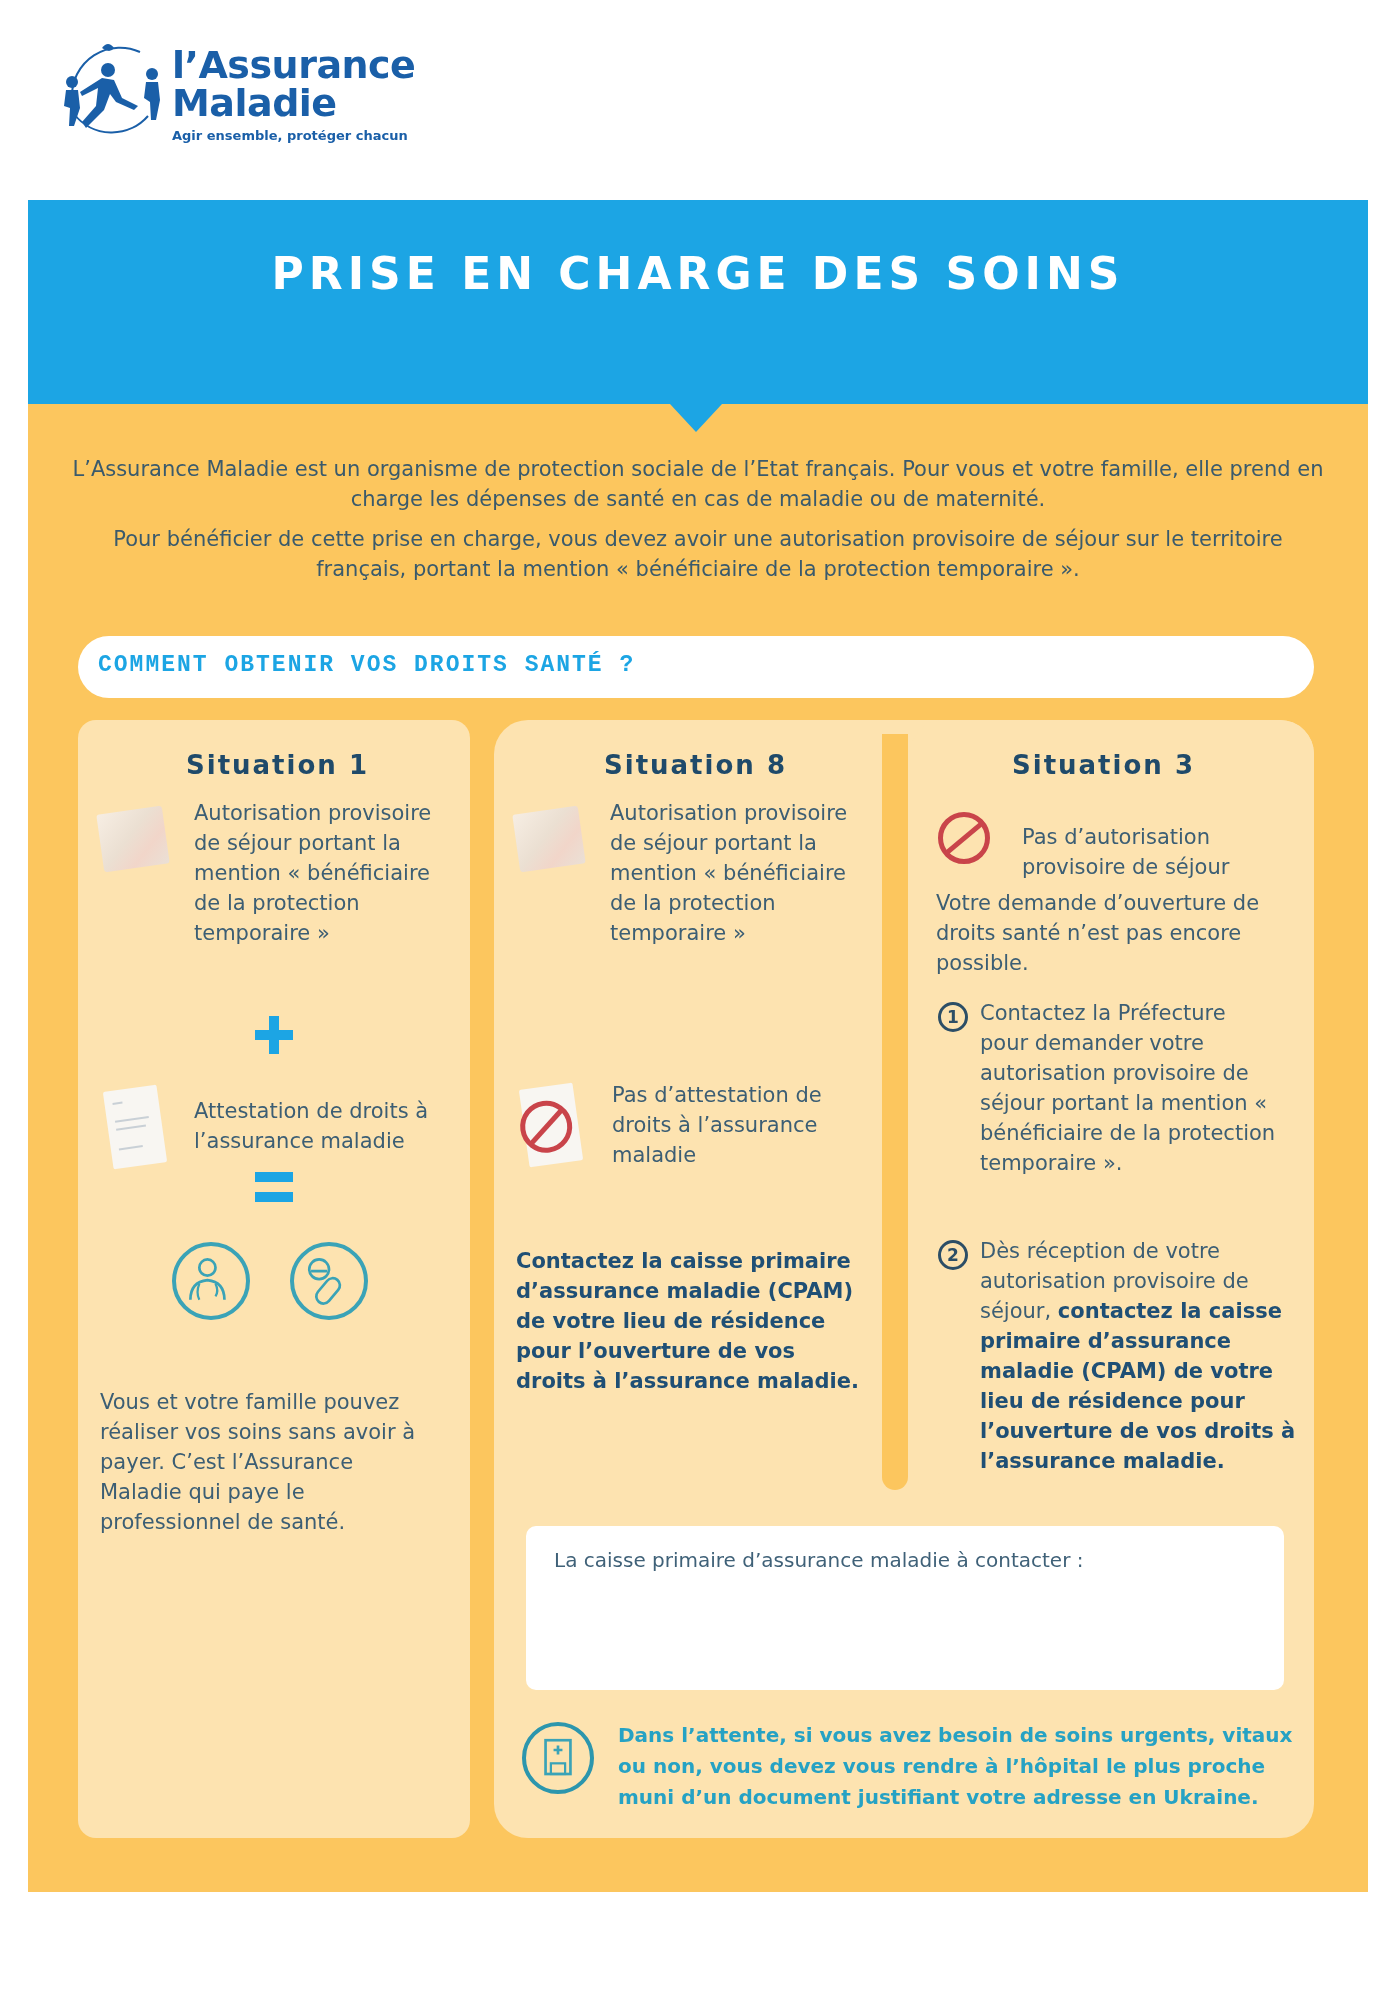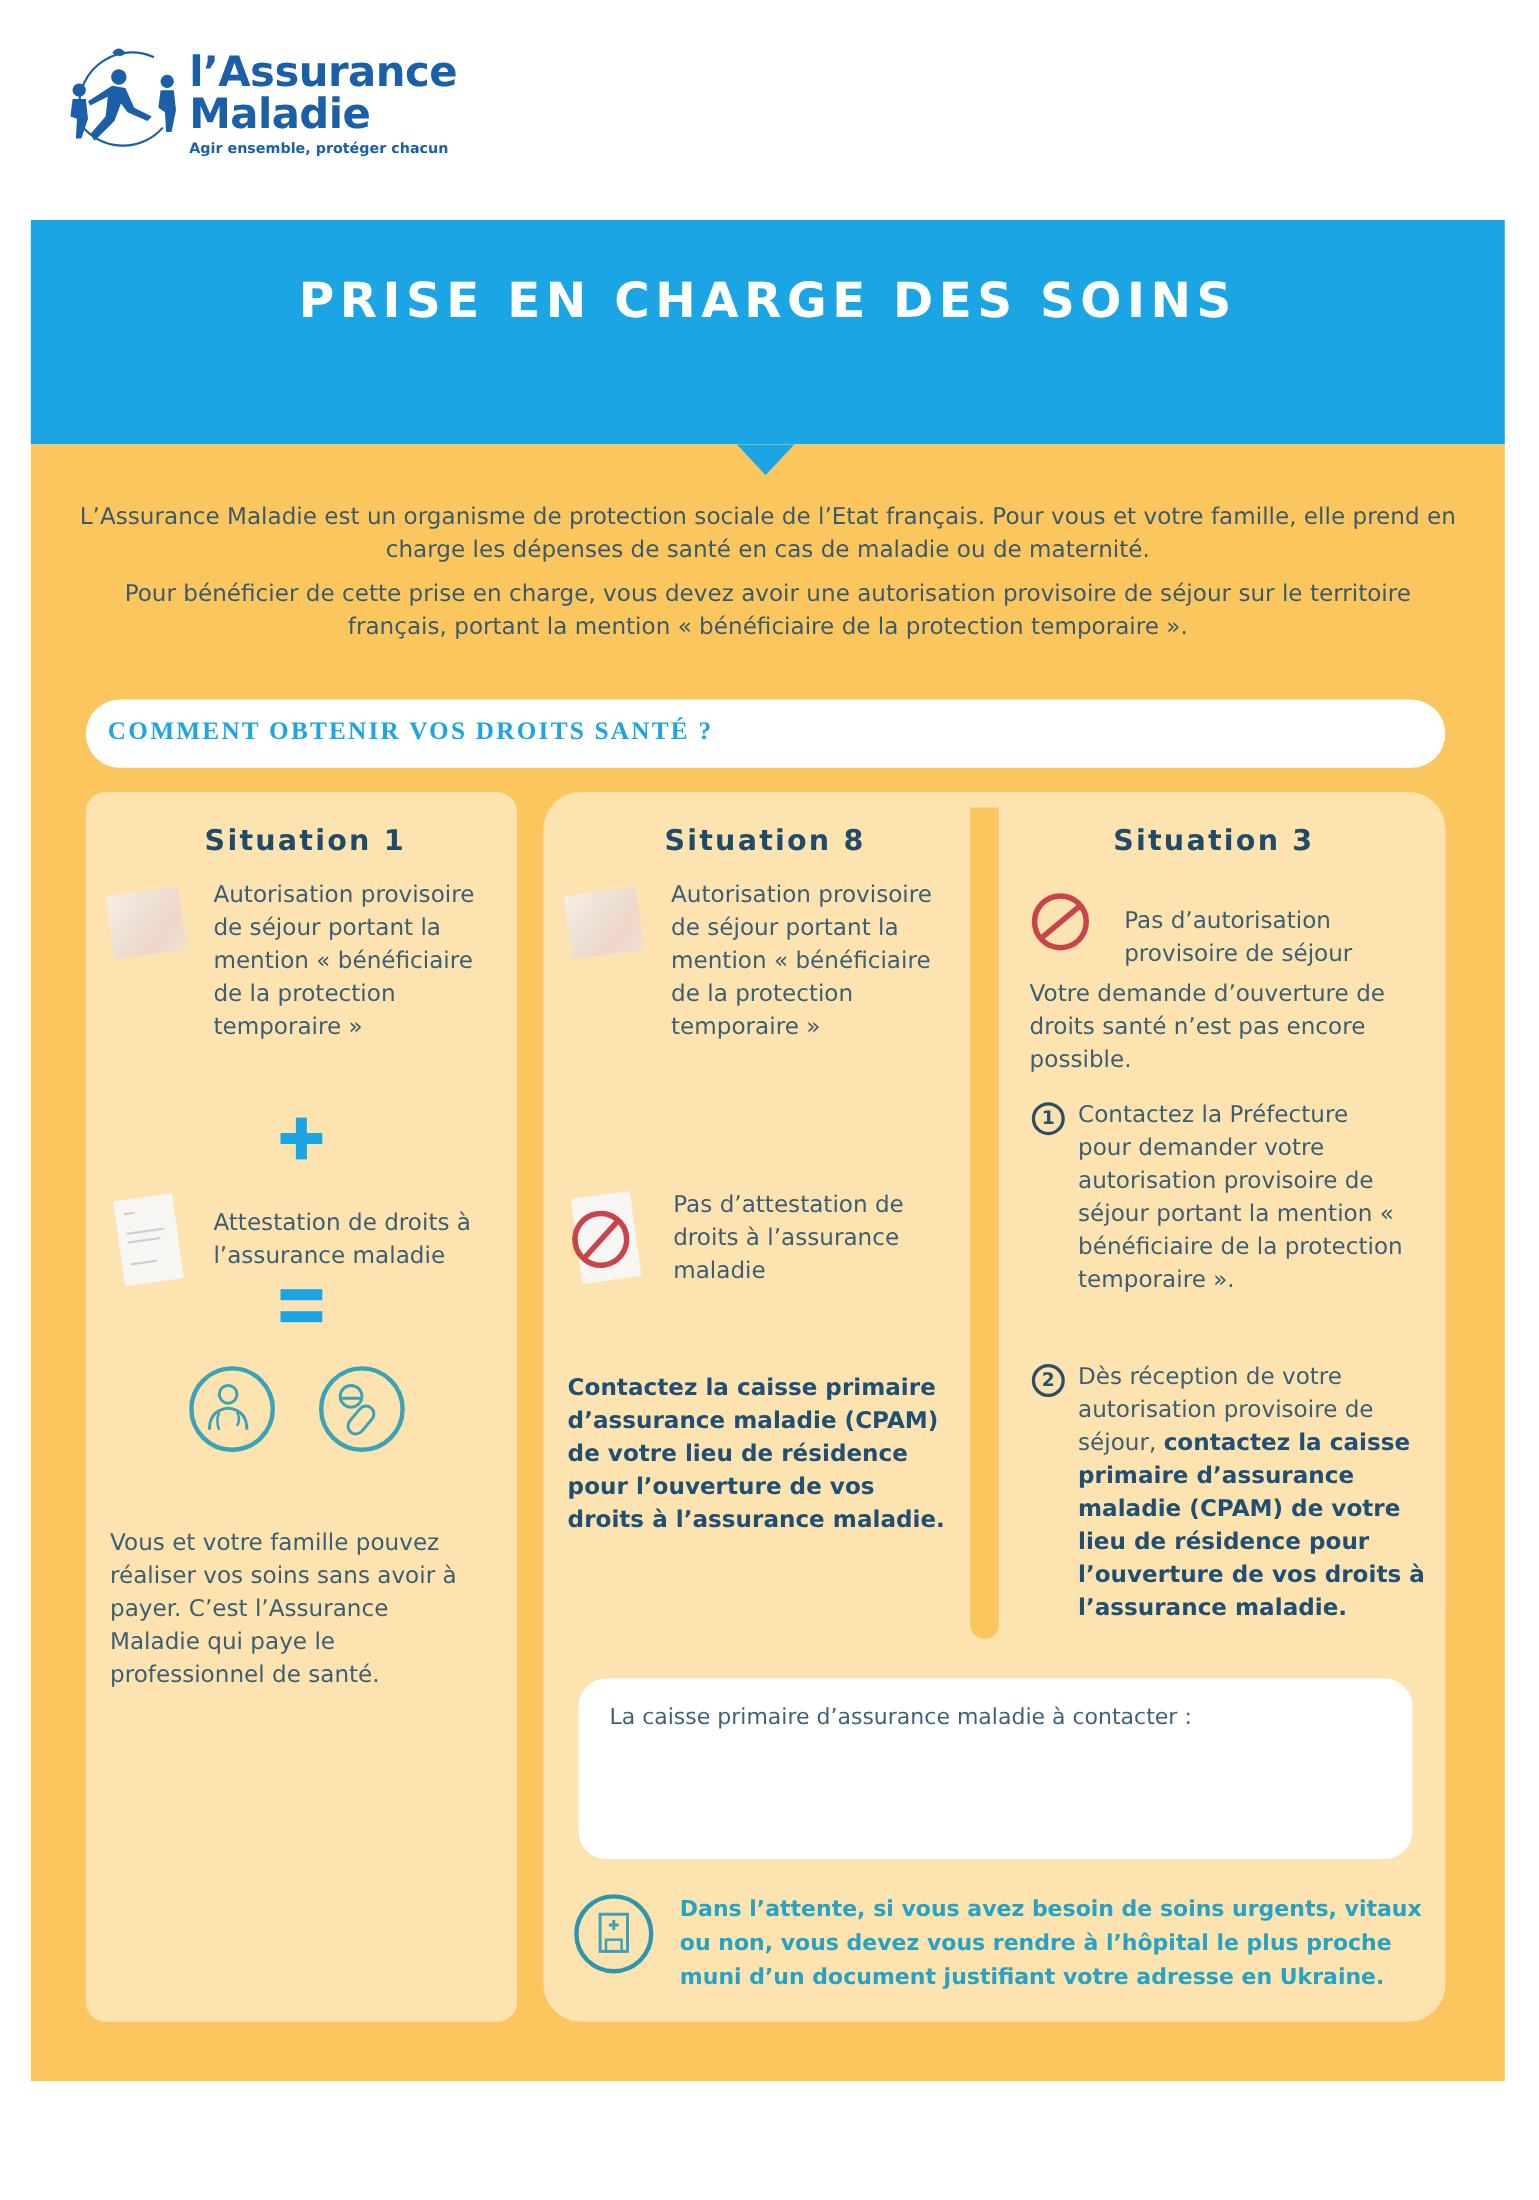--- a/index.html
+++ b/index.html
@@ -14,21 +14,21 @@
 
   .header-band { position: absolute; left: 28px; top: 200px; width: 1340px; height: 204px; background: #1ca5e4; }
   .header-title { position: absolute; left: 0; right: 0; top: 42px; text-align: center; color: #ffffff; font-family: "DejaVu Sans", sans-serif; font-weight: bold; font-size: 44px; line-height: 64px; letter-spacing: 5px; }
   .header-pointer { position: absolute; left: 670px; top: 404px; width: 0; height: 0; border-left: 26px solid transparent; border-right: 26px solid transparent; border-top: 28px solid #1ca5e4; }
 
   .main-panel { position: absolute; left: 28px; top: 404px; width: 1340px; height: 1488px; background: #fcc65e; }
   .intro { position: absolute; left: 40px; right: 40px; top: 50px; text-align: center; color: #3a5a6c; font-family: "DejaVu Sans", sans-serif; font-size: 21px; line-height: 30px; }
   .intro p + p { margin-top: 10px; }
 
   .section-pill { position: absolute; left: 50px; top: 232px; width: 1236px; height: 62px; background: #ffffff; border-radius: 31px; }
-  .section-title { position: absolute; left: 20px; top: 16px; font-family: Liberation Serif, serif; font-weight: bold; font-size: 23px; color: #1ca5e4; letter-spacing: 2px; text-align: right; }
+  .section-title { position: absolute; left: 20px; top: 16px; font-family: Liberation Mono, monospace; font-weight: bold; font-size: 23px; color: #1ca5e4; letter-spacing: 2px; text-align: right; }
 
   .card { position: absolute; background: #fde3b0; border-radius: 34px; }
   .card1 { left: 50px; top: 316px; width: 392px; height: 1118px; border-radius: 18px; }
   .card2 { left: 466px; top: 316px; width: 820px; height: 1118px; }
   .card3 { left: 882px; top: 316px; width: 404px; height: 774px; background: #fde3b0; border-radius: 34px; }
   .card-gap-strip { position: absolute; left: 854px; top: 330px; width: 26px; height: 756px; background: #fcc65e; border-radius: 0 0 13px 13px; }
 
   .sit-title { position: absolute; font-family: "DejaVu Sans", sans-serif; font-weight: bold; font-size: 26px; color: #1f4a6a; letter-spacing: 2px; }
   .txt { position: absolute; font-family: "DejaVu Sans", sans-serif; font-size: 21px; line-height: 30px; color: #3c5e74; }
   .bold { font-weight: bold; color: #1f4f75; }
@@ -44,21 +44,21 @@
   .plus-sign::before { left: 14px; top: 0; width: 10px; height: 38px; }
   .plus-sign::after { left: 0; top: 14px; width: 38px; height: 10px; }
   .equals-sign { position: absolute; width: 38px; height: 32px; }
   .equals-sign::before, .equals-sign::after { content: ""; position: absolute; left: 0; width: 38px; height: 10px; background: #1ca5e4; }
   .equals-sign::before { top: 0; } .equals-sign::after { top: 20px; }
 
   .circle-icon { position: absolute; width: 78px; height: 78px; border: 4px solid #3aa3b7; border-radius: 50%; }
 
   .num-badge { position: absolute; width: 30px; height: 30px; border: 3px solid #2c4e66; border-radius: 50%; font-family: "DejaVu Sans", sans-serif; font-weight: bold; font-size: 17px; line-height: 24px; text-align: center; color: #2c4e66; }
 
-  .contact-box { position: absolute; left: 498px; top: 1122px; width: 758px; height: 164px; background: #ffffff; border-radius: 25px; }
+  .contact-box { position: absolute; left: 498px; top: 1122px; width: 758px; height: 164px; background: #ffffff; border-radius: 10px; }
   .contact-label { position: absolute; left: 28px; top: 22px; font-family: "DejaVu Sans", sans-serif; font-size: 20px; color: #3f6178; }
 
   .hospital-text { position: absolute; left: 590px; top: 1316px; width: 700px; font-family: "DejaVu Sans", sans-serif; font-weight: bold; font-size: 20px; line-height: 31px; color: #26a2c4; }
 </style>
 </head>
 <body>
 
 <div class="logo">
   <svg class="logo-mark" viewBox="0 0 120 110">
     <path d="M20 60 A48 48 0 0 1 88 16" stroke="#1a5fa8" stroke-width="2" fill="none"></path>

